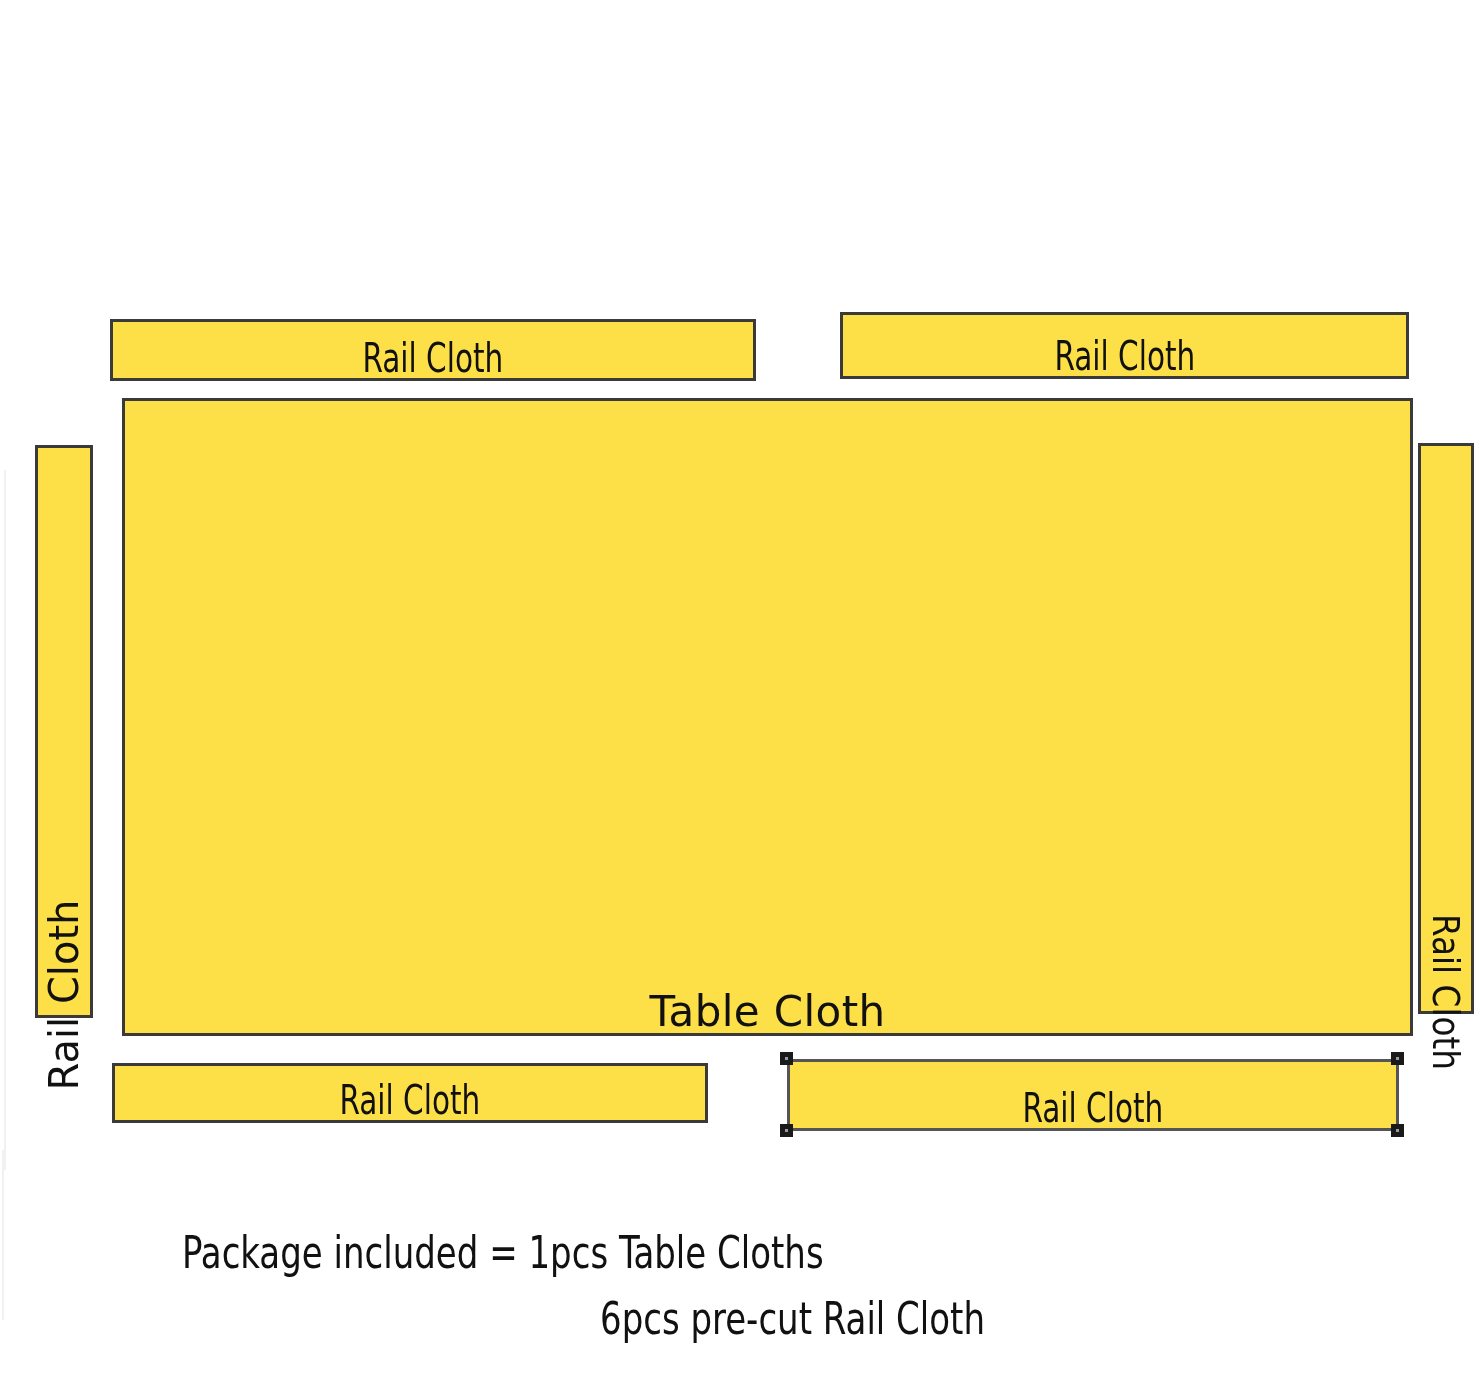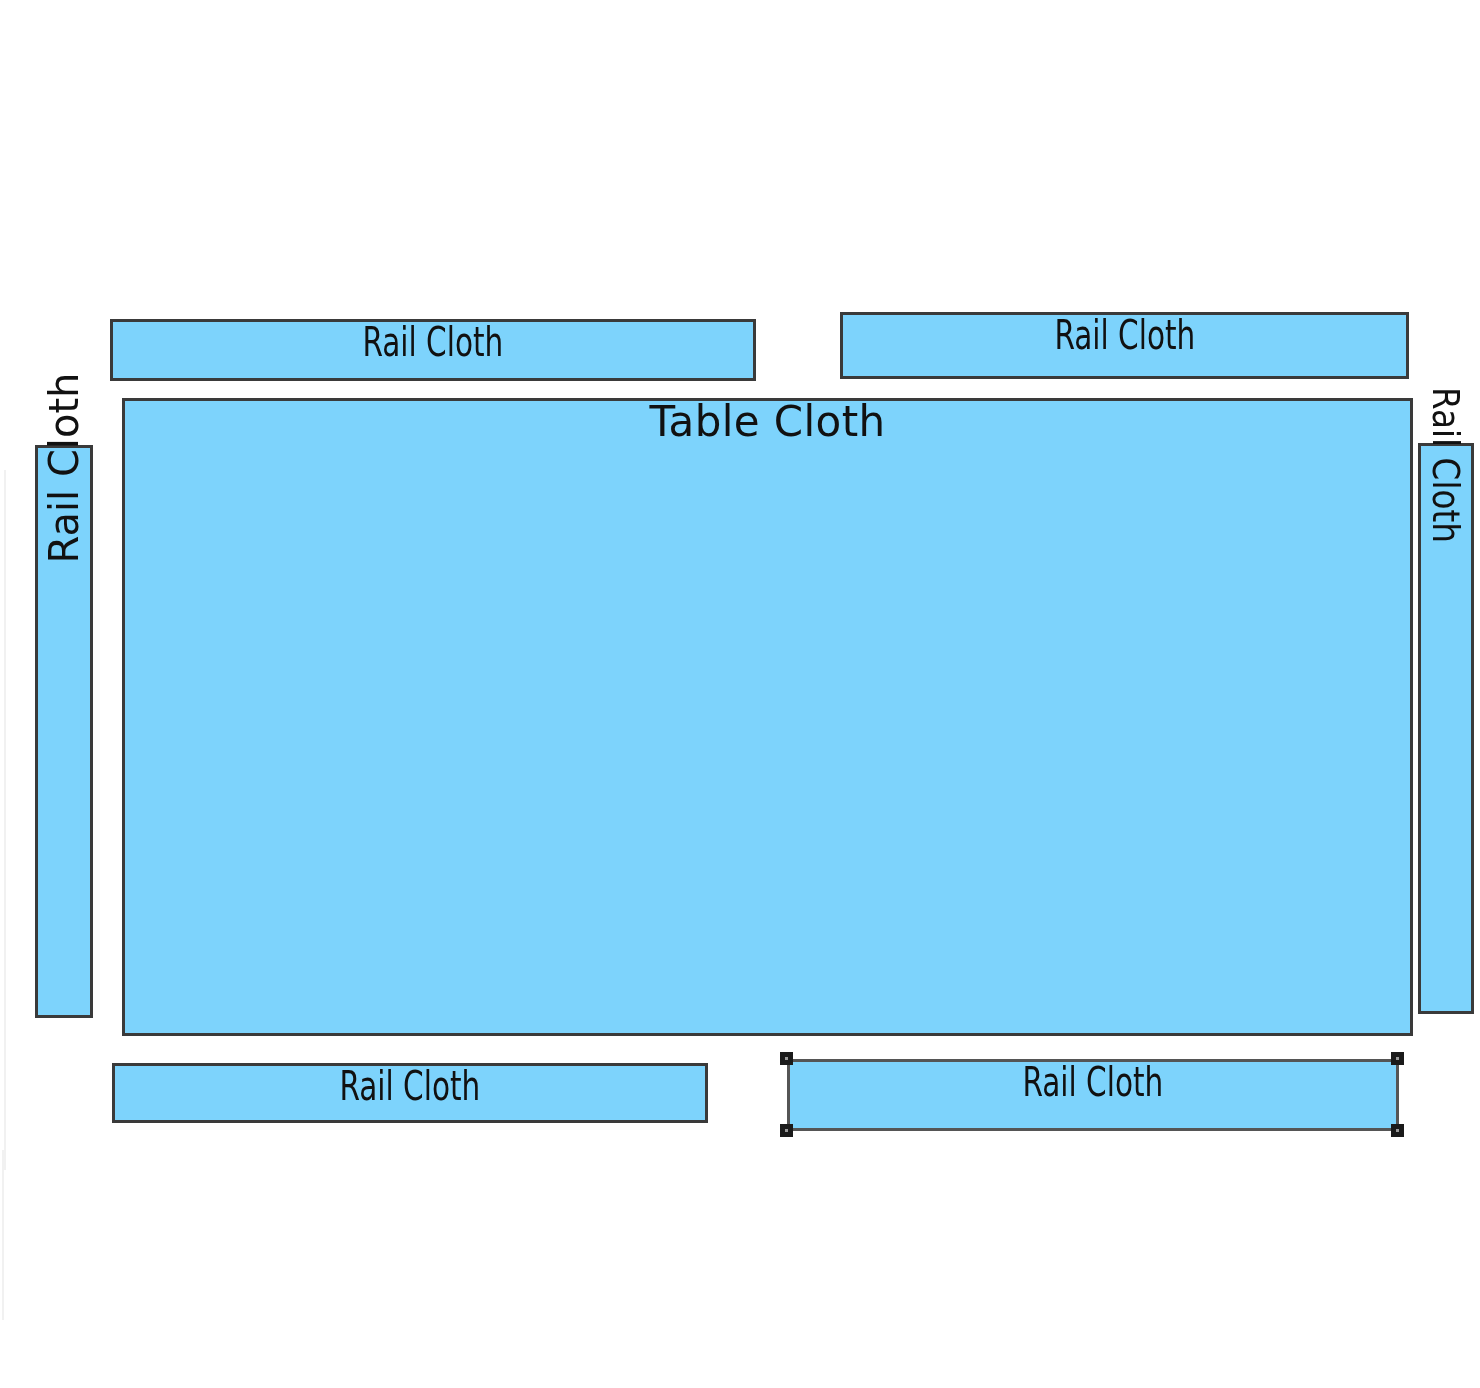--- a/index.html
+++ b/index.html
@@ -14,24 +14,24 @@
     height: 1388px;
     background: #ffffff;
     overflow: hidden;
     font-family: "DejaVu Sans", sans-serif;
   }
 
   
   .panel {
     position: absolute;
     box-sizing: border-box;
-    background: #7dd3fc;
+    background: #fde047;
     border: 3px solid #3a3a3a;
     display: flex;
-    align-items: flex-start;
+    align-items: flex-end;
     justify-content: center;
   }
   .panel.thin {
     border-width: 3px;
   }
   .panel-label {
     color: #111111;
     white-space: nowrap;
     line-height: 1;
   }
@@ -186,14 +186,18 @@
 
   <div class="panel thin" id="rail-bottom-right">
     <span class="panel-label narrow">Rail Cloth</span>
   </div>
 
   <div class="handle tl"></div>
   <div class="handle tr"></div>
   <div class="handle bl"></div>
   <div class="handle br"></div>
 
+  <div id="caption">
+    <div class="caption-line" id="caption-line-1">Package included = 1pcs Table Cloths</div>
+    <div class="caption-line" id="caption-line-2">6pcs pre-cut Rail Cloth</div>
+  </div>
 
 </div>
 
 </body></html>

